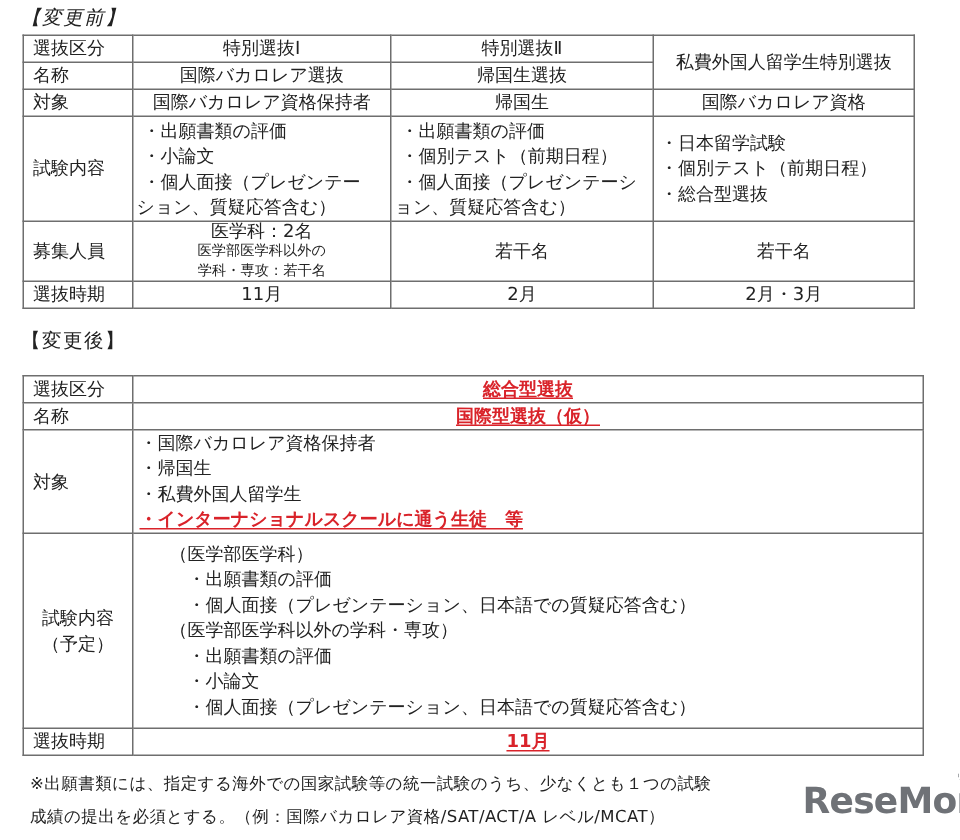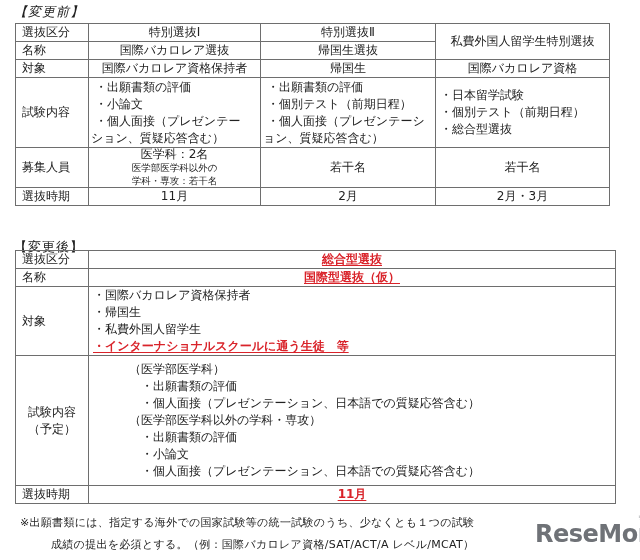--- a/index.html
+++ b/index.html
@@ -83,21 +83,21 @@
   </tr>
   <tr style="height:18px">
     <td class="label">選抜時期</td>
     <td class="center">11月</td>
     <td class="center">2月</td>
     <td class="center">2月・3月</td>
   </tr>
 </tbody>
   </table>
 
-<div class="section-title" style="left:14px; top:238px;">【変更後】</div>
+<div class="section-title" style="left:14px; top:218px;">【変更後】</div>
 
 <table style="left:15px; top:250px; width:600px;">
   <colgroup>
       <col style="width:73px">
       <col style="width:527px">
     </colgroup>
   <tbody>
       <tr style="height:17px">
     <td class="label">選抜区分</td>
     <td class="center">
@@ -117,38 +117,38 @@
       <div>・帰国生</div>
       <div>・私費外国人留学生</div>
       <div><span class="red ul bold">・インターナショナルスクールに通う生徒　等</span></div>
     </td>
   </tr>
   <tr style="height:130px">
     <td class="center">
       <div>試験内容</div>
       <div>（予定）</div>
     </td>
-    <td class="bullet-list" style="padding-left:40px">
+    <td class="bullet-list" style="padding-left:24px">
       <div>（医学部医学科）</div>
       <div class="indent">・出願書類の評価</div>
       <div class="indent">・個人面接（プレゼンテーション、日本語での質疑応答含む）</div>
       <div>（医学部医学科以外の学科・専攻）</div>
       <div class="indent">・出願書類の評価</div>
       <div class="indent">・小論文</div>
       <div class="indent">・個人面接（プレゼンテーション、日本語での質疑応答含む）</div>
     </td>
   </tr>
   <tr style="height:17px">
     <td class="label">選抜時期</td>
     <td class="center">
       <span class="red ul bold">11月</span>
     </td>
   </tr>
 </tbody>
   </table>
 
 <div class="note" style="top:515px;">※出願書類には、指定する海外での国家試験等の統一試験のうち、少なくとも１つの試験</div>
-<div class="note" style="top:537px;margin-left:31px;">成績の提出を必須とする。（例：国際バカロレア資格/SAT/ACT/A レベル/MCAT）</div>
+<div class="note" style="top:537px;">成績の提出を必須とする。（例：国際バカロレア資格/SAT/ACT/A レベル/MCAT）</div>
 
 <div class="logo">
   <span>ReseMom</span>
   <span class="kana">リセマム</span>
 </div>
 
 </body></html>

